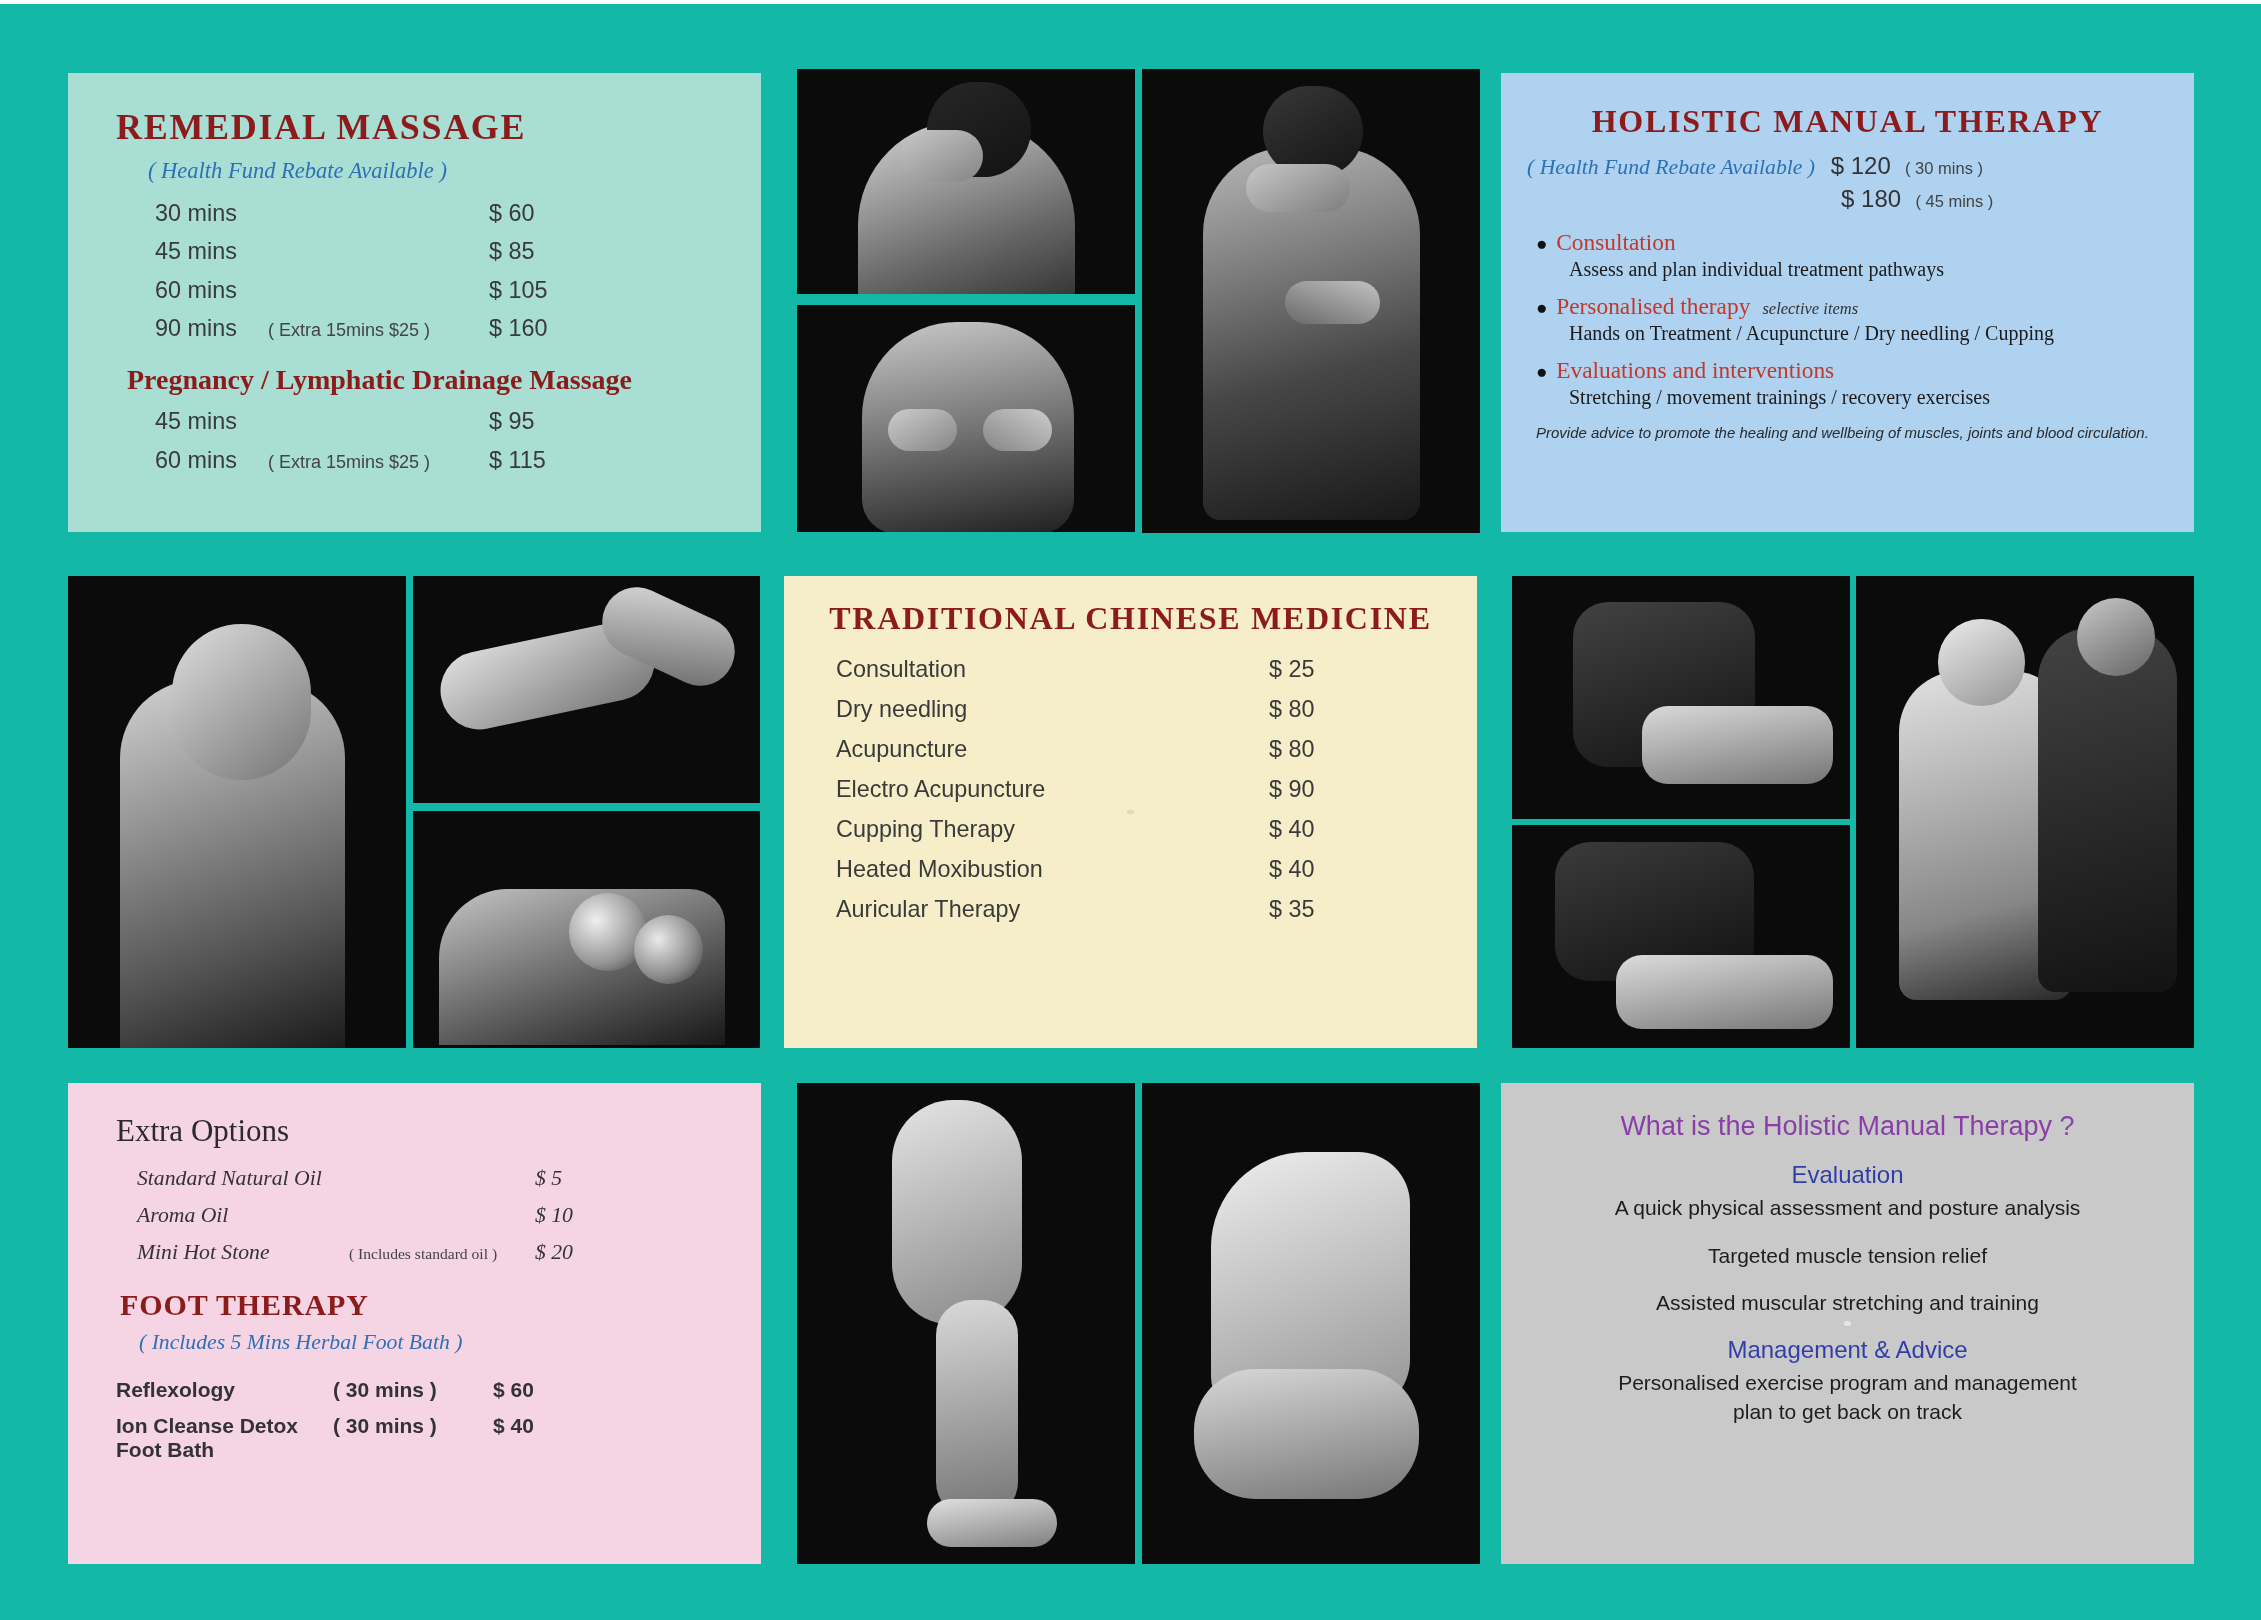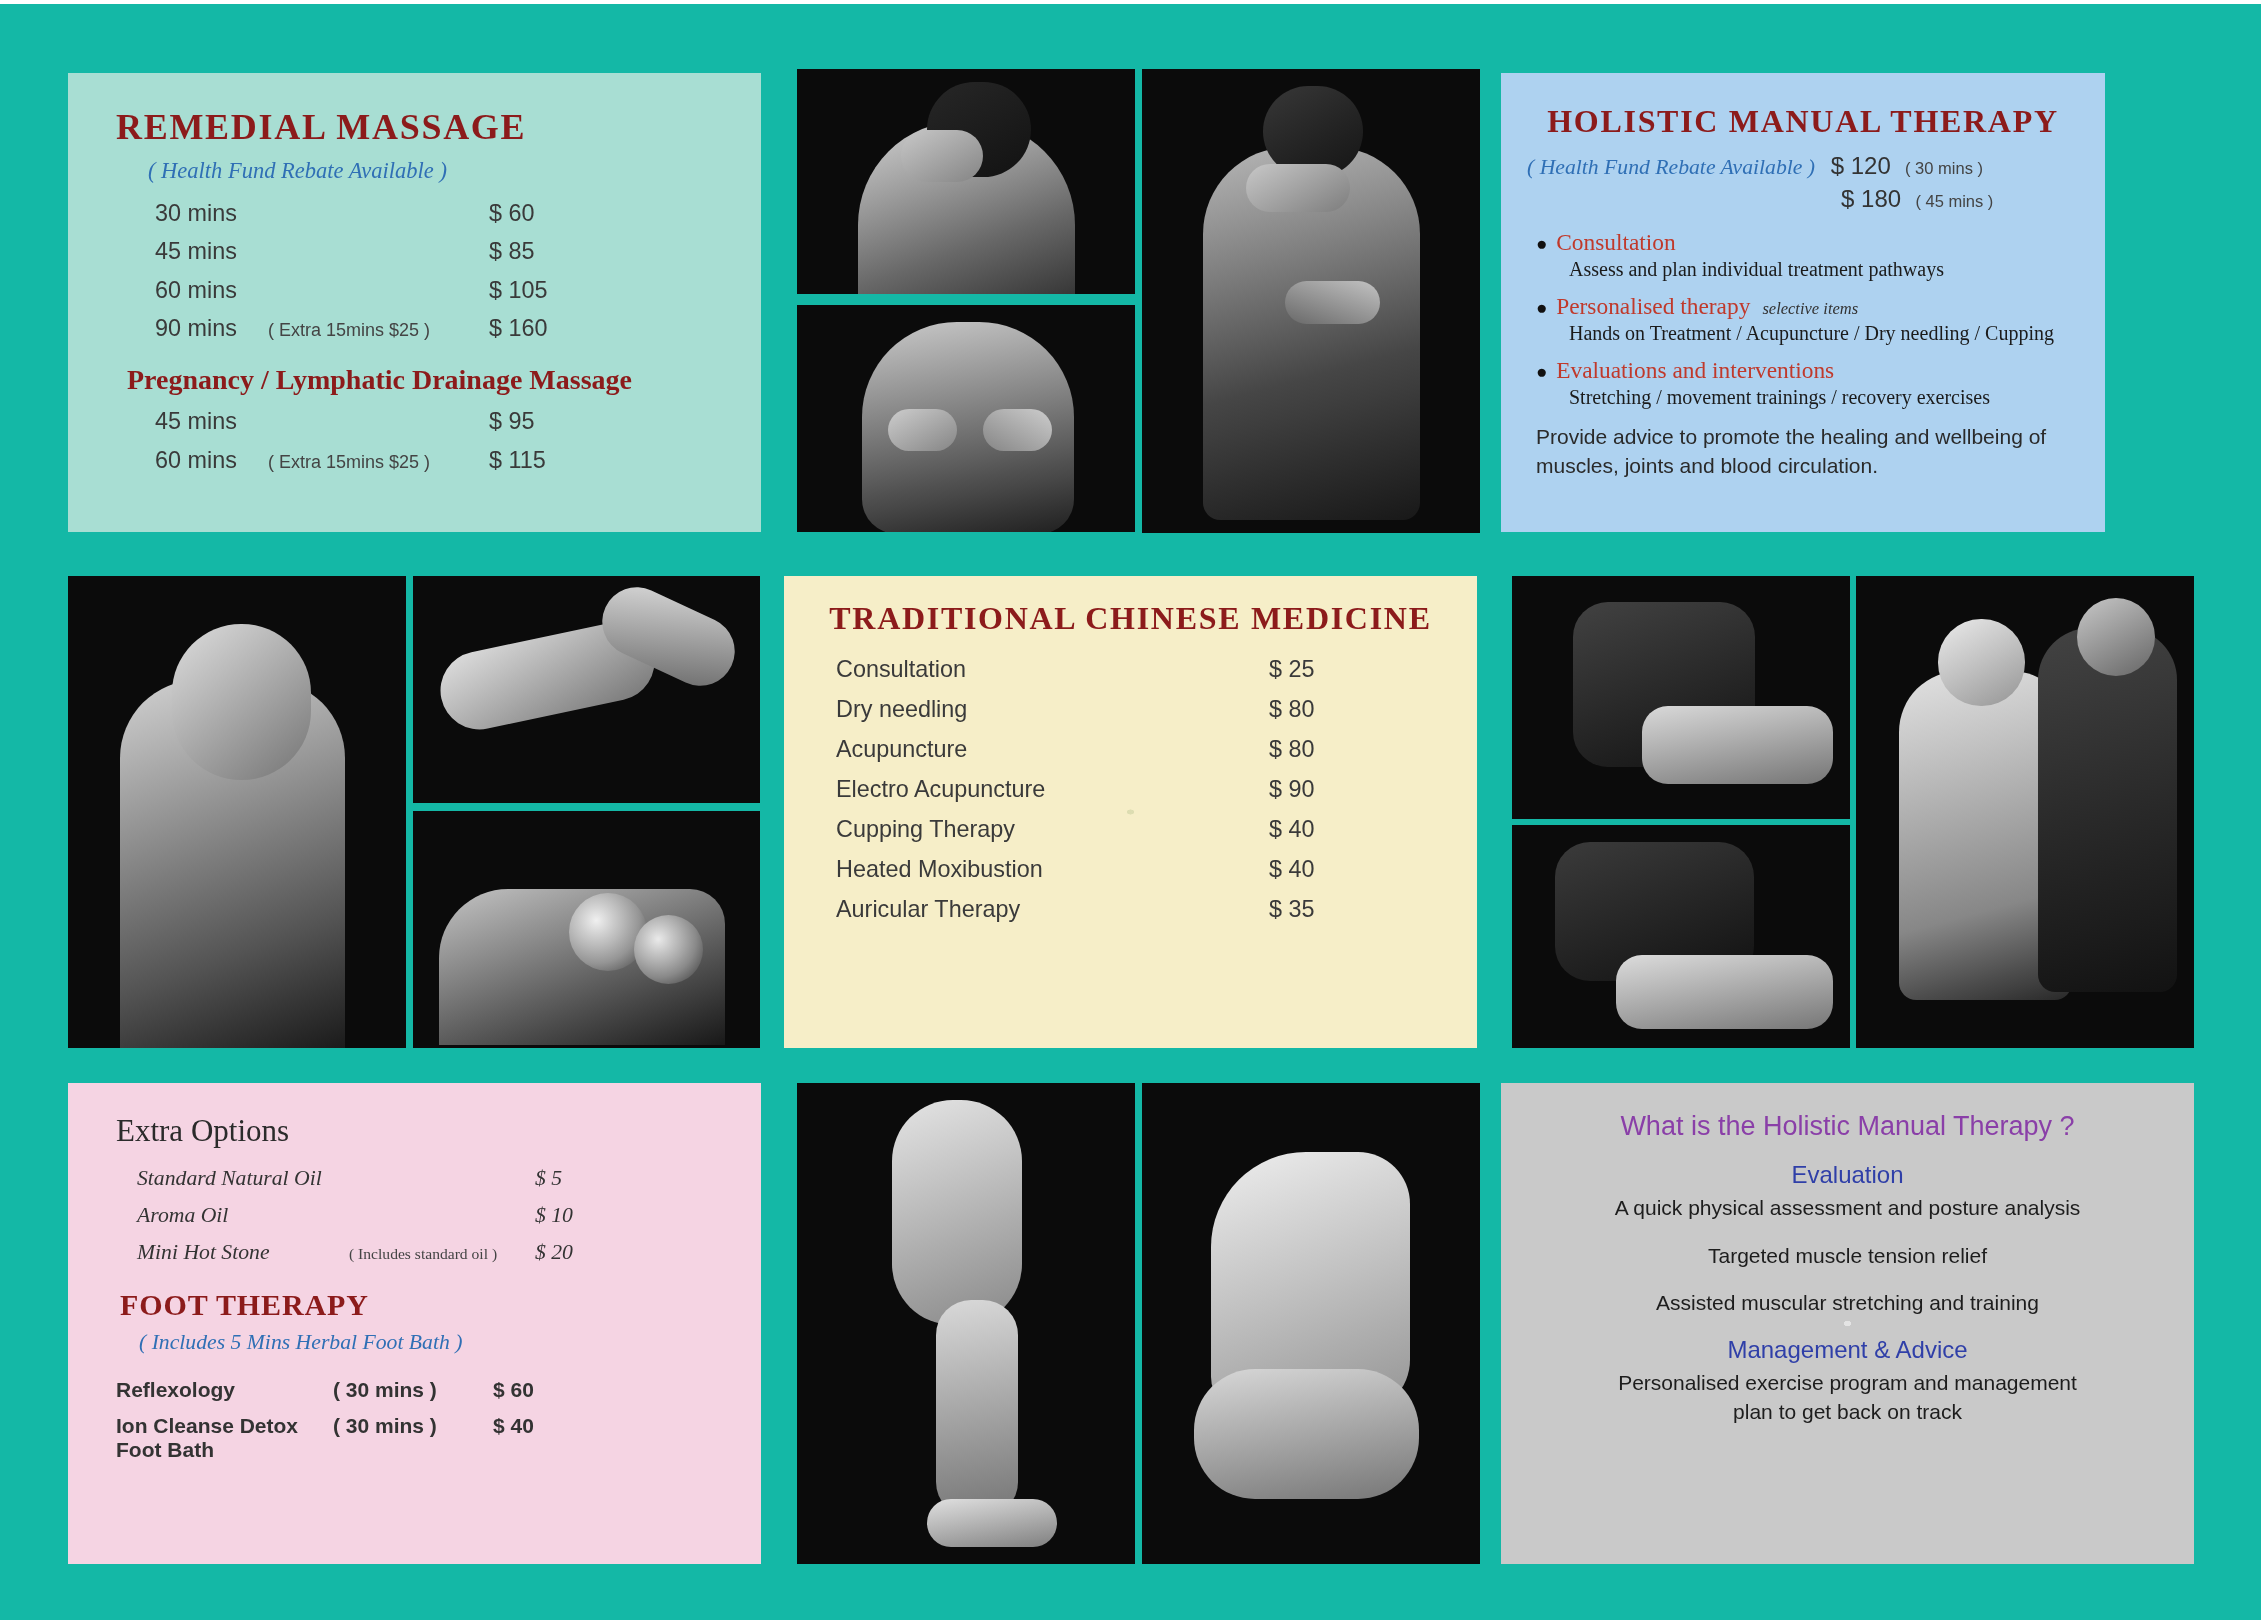--- a/index.html
+++ b/index.html
@@ -78,21 +78,21 @@
     color: #8c1b1b;
     font-family: "Liberation Serif", serif;
     font-weight: bold;
     font-size: 28px;
     margin: 22.5px 0 0 59px;
   }
   #remedial .rows2 { margin: 12px 0 0 87px; }
 
   
   #holistic {
-    left: 1501px; top: 69px; width: 604px; height: 459px;
+    left: 1501px; top: 69px; width: 693px; height: 459px;
     background: #aed2f0;
   }
   #holistic .title {
     color: #8c1b1b;
     font-family: "Liberation Serif", serif;
     font-weight: bold;
     font-size: 32px;
     letter-spacing: 1.7px;
     text-align: center;
     margin: 30px 0 0 0;
@@ -129,24 +129,25 @@
     color: #333;
     margin-left: 12px;
   }
   #holistic .bbody {
     font-family: "Liberation Serif", serif;
     font-size: 20px;
     color: #1b1b1b;
     margin: 2.6px 0 0 33px;
   }
   #holistic .foot {
-    font-size: 21px;
+    font-size: 15px;
     color: #2a2a2a;
     margin: 14px 35px 1px 35px;
     line-height: 1.35;
+    font-style: italic;
   }
 
   
   #tcm {
     left: 784px; top: 572px; width: 693px; height: 472px;
     background: #f6eec8;
   }
   #tcm.dots { background-image: radial-gradient(rgba(190,200,150,0.45) 3.5px, transparent 3.9px); }
   #tcm .title {
     color: #8c1b1b;

